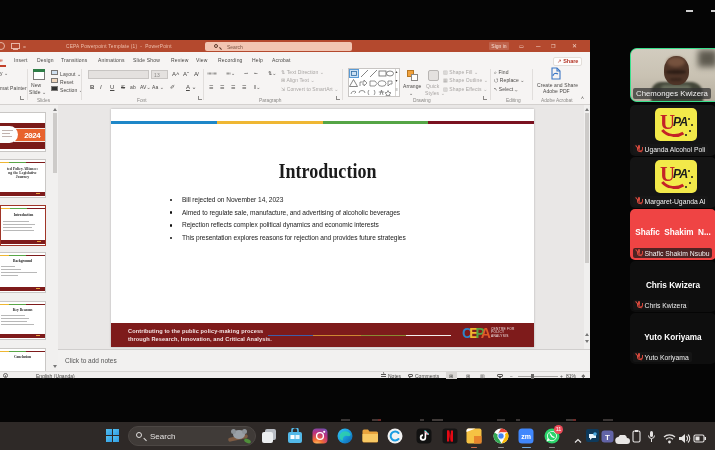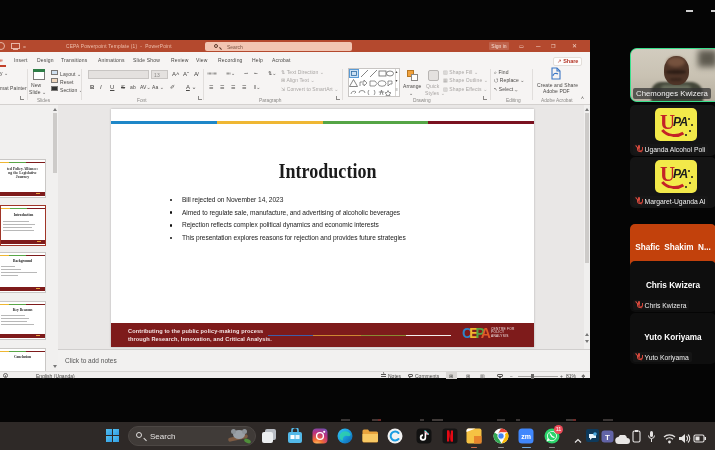--- a/index.html
+++ b/index.html
@@ -227,20 +227,31 @@
         <path d="M4 9 a3 2.5 0 0 1 5-2" fill="none" stroke="#3b76c4" stroke-width="1.1"></path>
       </svg>
     <div class="rtx" style="left:537px;top:14.5px;">Create and Share</div>
     <div class="rtx" style="left:543px;top:21px;">Adobe PDF</div>
     <div class="glabel" style="left:541px;">Adobe Acrobat</div>
     <div class="rtx" style="left:581px;top:28px;">˄</div>
   </div>
 
   <div id="thumbpanel">
 
+    <div class="thumb" style="top:7px;height:40px;">
+      <div style="position:absolute;left:0;top:9.5px;width:45px;height:26px;background:#7a1a18;"></div>
+      <div style="position:absolute;left:14px;top:15px;width:31px;height:1px;background:#f4e8e4;"></div>
+      <div style="position:absolute;left:14px;top:16px;width:31px;height:11.5px;background:#e8622d;"></div>
+      <div style="position:absolute;left:14px;top:27.5px;width:31px;height:1px;background:#f4e8e4;"></div>
+      <div style="position:absolute;left:-13px;top:13px;width:31px;height:17px;background:#fdfdfd;border-radius:9px;"></div>
+      <div style="position:absolute;left:2px;top:17px;width:11px;height:1px;background:#c0b2ae;"></div>
+      <div style="position:absolute;left:2px;top:20px;width:8px;height:1px;background:#c0b2ae;"></div>
+      <div style="position:absolute;left:2px;top:23px;width:10px;height:1px;background:#c0b2ae;"></div>
+      <div style="position:absolute;left:23px;top:18px;width:18px;text-align:center;font-size:8px;font-weight:bold;color:#fff;font-family:'Liberation Mono',monospace;letter-spacing:-0.8px;">2024</div>
+    </div>
 
     <div class="thumb" style="top:54px;height:39px;">
       <div class="tstrip">
           <div style="position:absolute;left:0;width:9px;height:100%;background:#efb733;"></div>
           <div style="position:absolute;left:9px;width:17px;height:100%;background:#5aa646;"></div>
           <div style="position:absolute;left:26px;width:19px;height:100%;background:#7e1b1b;"></div>
         </div>
       <div class="ttitle" style="top:6.5px;font-size:3.8px;line-height:4.4px;color:#333;">ted Policy Alliance:<br>ng the Legislative<br>Journey</div>
       <div class="tfoot">
           <div style="position:absolute;right:5px;top:1.2px;width:4px;height:1.2px;background:#e8a33d;"></div>
@@ -408,21 +419,21 @@
           <div class="uu">U</div>
           <div class="upa">PA</div>
           <div class="udot" style="left:33px;top:10px;"></div>
           <div class="udot" style="left:36px;top:16px;"></div>
           <div class="udot" style="left:34px;top:22px;"></div>
           <div class="udot" style="left:30px;top:26px;"></div>
         </div>
       <div class="zname"><span class="micoff"><span class="micslash"></span></span>Margaret-Uganda Al</div>
     </div>
 
-    <div class="ztile" style="top:224px;height:51px;background:#c2410c;">
+    <div class="ztile" style="top:209px;height:51px;background:#ef4444;">
       <div class="zcenter" style="top:19px;">Shafic&nbsp; Shakim&nbsp; N...</div>
       <div class="zname"><span class="micoff"><span class="micslash"></span></span>Shafic Shakim Nsubu</div>
     </div>
 
     <div class="ztile" style="top:261px;height:51px;background:#0e0e0e;">
       <div class="zcenter" style="top:20px;">Chris Kwizera</div>
       <div class="zname"><span class="micoff"><span class="micslash"></span></span>Chris Kwizera</div>
     </div>
 
     <div class="ztile" style="top:313px;height:51px;background:#0e0e0e;">

